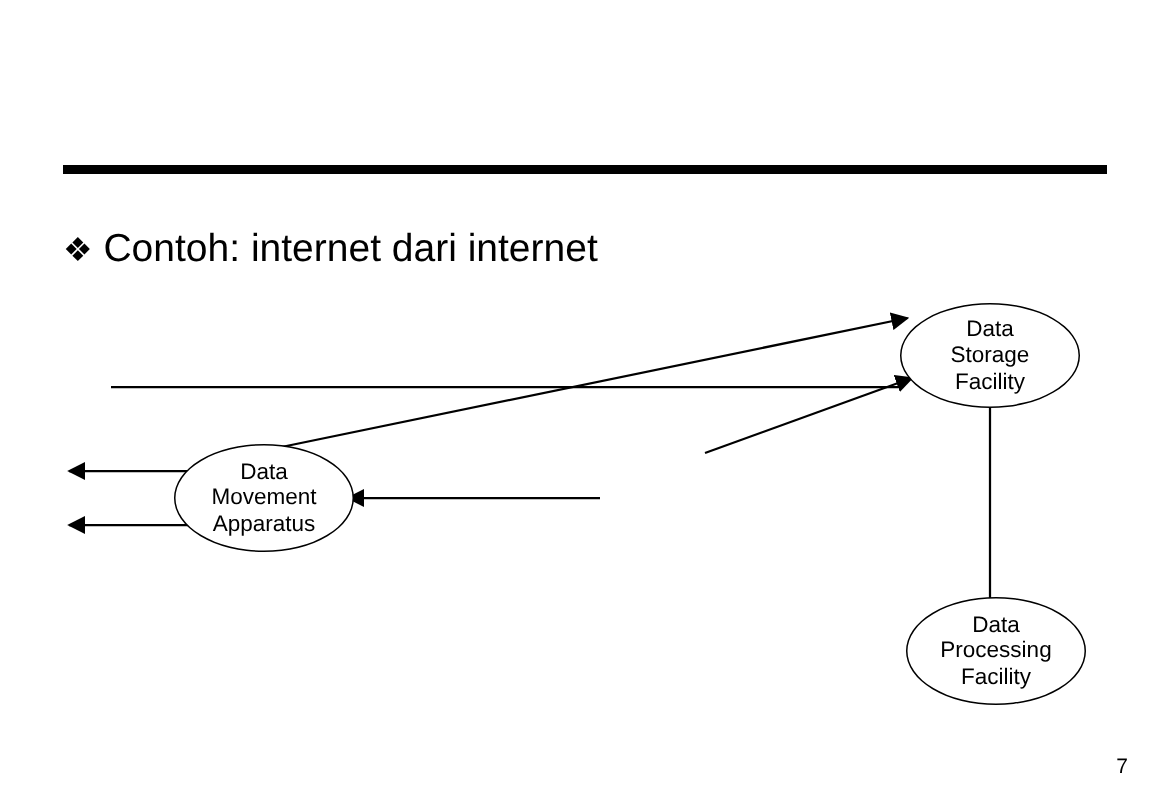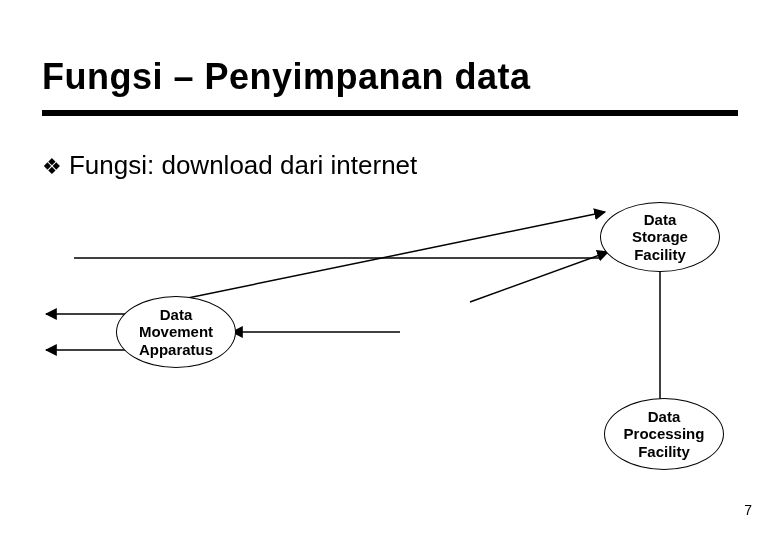--- a/index.html
+++ b/index.html
@@ -2,35 +2,34 @@
 <html><head>
 <meta charset="utf-8">
 <style>
   * { margin: 0; padding: 0; box-sizing: border-box; }
   html, body { width: 780px; height: 540px; background: #ffffff; font-family: Arial, Helvetica, sans-serif; }
   .page { position: relative; width: 780px; height: 540px; }
   .title { position: absolute; left: 42px; top: 56px; font-size: 36px; font-weight: 900; letter-spacing: 0.5px; }
   .rule { position: absolute; left: 42px; top: 110px; width: 696px; height: 6px; background: #000; }
   .bullet { position: absolute; left: 42px; top: 150px; font-size: 26px; }
   .bullet-icon { font-family: "Segoe UI Symbol","Zapf Dingbats", sans-serif; font-size: 22px; }
-  .node { position: absolute; border: 1px solid #000; border-radius: 50%; background: #fff; display: flex; align-items: center; justify-content: center; text-align: center; font-size: 15px; line-height: 1.15; padding: 4px; font-weight: bold; }
+  .node { position: absolute; border: 1px solid #000; border-radius: 50%; background: #fff; display: flex; align-items: center; justify-content: center; text-align: center; font-size: 15px; line-height: 1.15; padding: 4px; }
   .pagenum { position: absolute; right: 28px; bottom: 22px; font-size: 14px; color: #000; }
   svg.lines { position: absolute; left: 0; top: 0; width: 780px; height: 540px; }
 </style>
 </head>
 <body>
 
 <div class="page">
 
-  <div class="title">Fungsi – Penyimpanan data</div>
   <div class="rule"></div>
 
   <div class="bullet">
     <span class="bullet-icon">❖</span>
-    <span>Fungsi: download dari internet</span>
+    <span>Contoh: internet dari internet</span>
   </div>
 
   <svg class="lines" viewBox="0 0 780 540">
     <defs>
       <marker id="ah" viewBox="0 0 10 10" refX="9" refY="5" markerWidth="8" markerHeight="8" orient="auto">
         <path d="M 0 0 L 10 5 L 0 10 z" fill="#000"></path>
       </marker>
     </defs>
 
     <line x1="144" y1="314" x2="46" y2="314" stroke="#000" stroke-width="1.5" marker-end="url(#ah)"></line>

